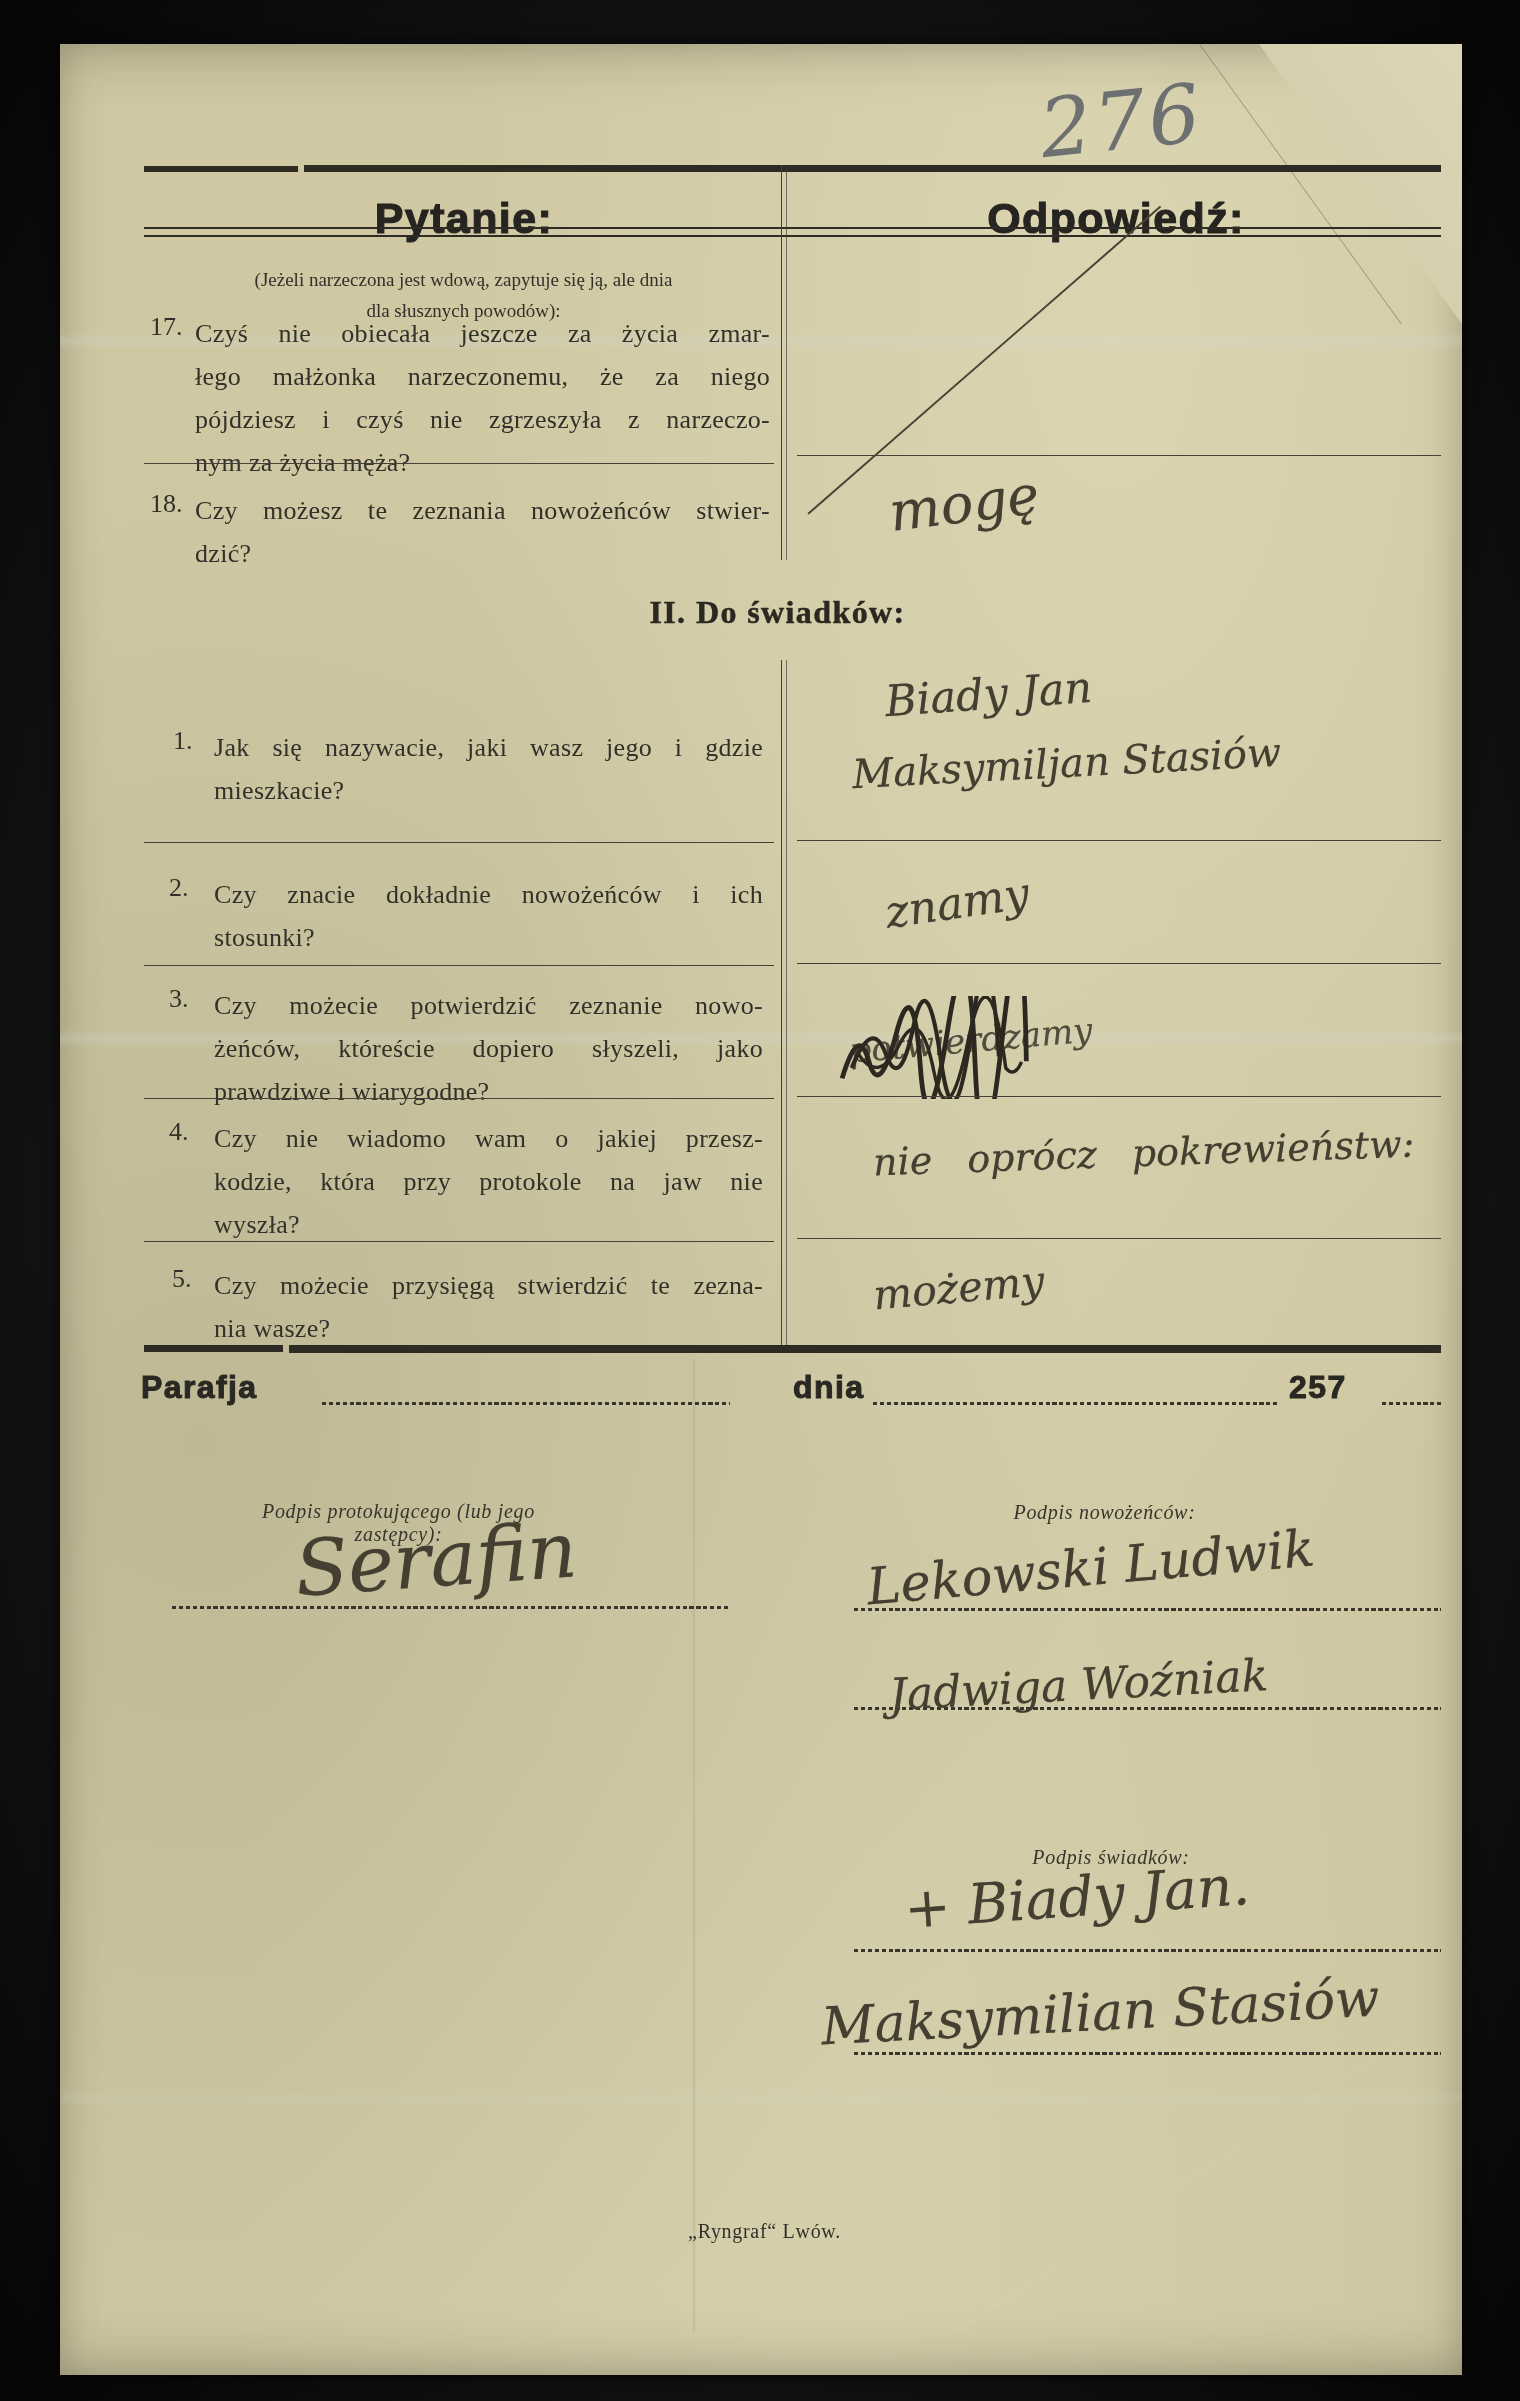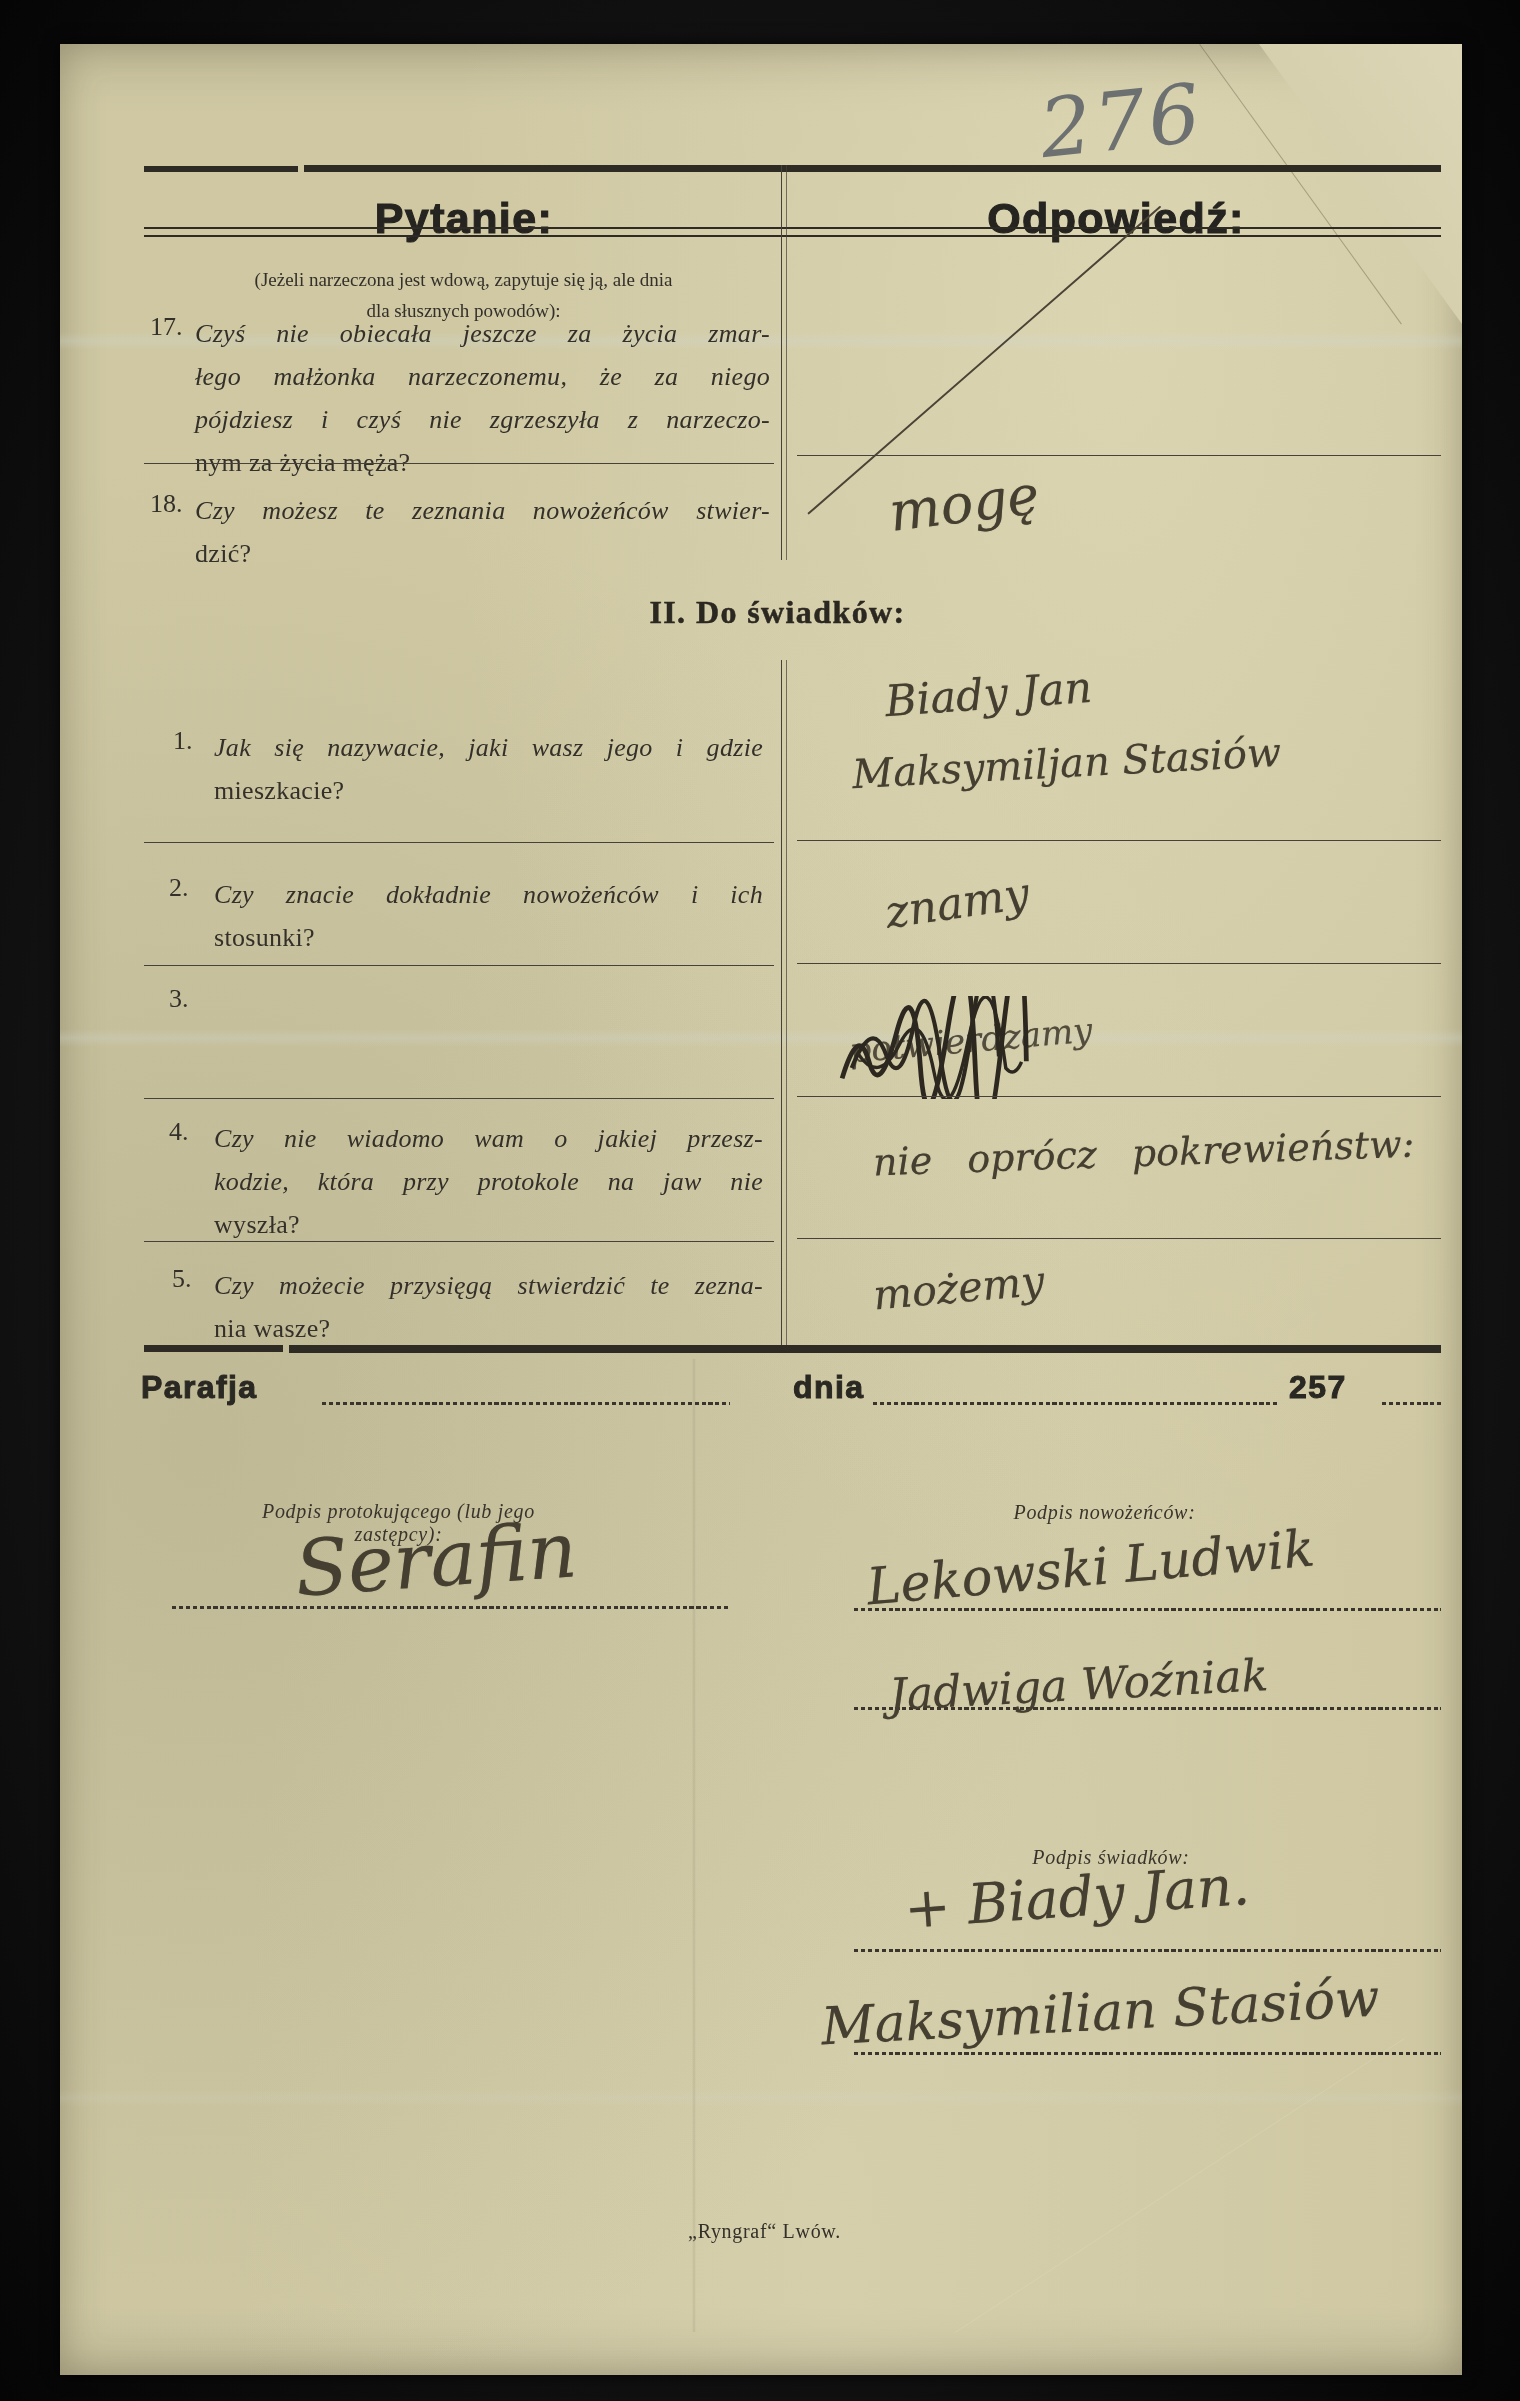--- a/index.html
+++ b/index.html
@@ -26,21 +26,21 @@
     background:linear-gradient(90deg,rgba(0,0,0,0),rgba(80,75,55,.12),rgba(0,0,0,0));}
 
   .print{color:#33302a;}
   .rule{position:absolute;background:#2e2b24;}
   .rule-soft{position:absolute;background:#46423a;}
   .dotted{position:absolute;height:2.7px;
     background-image:repeating-linear-gradient(90deg,#39352c 0 4.1px,rgba(0,0,0,0) 4.1px 6.9px);}
   .hdr{position:absolute;font-family:"Liberation Sans", sans-serif;font-weight:bold;
     color:#262420;letter-spacing:1.4px;-webkit-text-stroke:1.1px #262420;text-align:center;margin-top:21px;}
   .qnum{position:absolute;font-size:26px;color:#33302a;}
-  .jline{text-align:justify;text-align-last:justify;font-style:italic;}
+  .jline{text-align:justify;text-align-last:justify;}
   .lastline{text-align:left;}
   .qlines{position:absolute;font-size:26px;line-height:43px;color:#33302a;letter-spacing:0.3px;}
   .hand{position:absolute;font-family:"DejaVu Serif", serif;font-style:italic;color:#453f31;
     white-space:nowrap;text-shadow:0 0 0.7px rgba(60,52,35,.55);}
   .sig-label{position:absolute;font-style:italic;font-size:20px;color:#38342c;letter-spacing:0.7px;}
   .heavy-it{position:absolute;font-family:"Liberation Sans", sans-serif;font-weight:bold;
     font-size:32px;color:#2a2822;-webkit-text-stroke:1px #2a2822;letter-spacing:1.4px;}
   .pencil{position:absolute;font-family:"DejaVu Serif", serif;font-style:italic;font-size:81px;
     color:#5b6066;opacity:.85;transform:rotate(-6deg);letter-spacing:2.7px;}
   svg{display:block;}
@@ -119,20 +119,25 @@
   <div class="qnum" style="left:169px;top:873px;">2.</div>
   <div class="qlines" style="left:214px;top:873px;width:549px;">
     <div class="jline">Czy znacie dokładnie nowożeńców i ich</div>
     <div class="lastline">stosunki?</div>
   </div>
   <div class="hand" style="left:885px;top:877px;font-size:44px;transform:rotate(-8deg);">znamy</div>
   <div class="rule-soft" style="left:144px;top:965px;width:630px;height:1.4px;"></div>
   <div class="rule-soft" style="left:797px;top:963px;width:644px;height:1.4px;"></div>
 
   <div class="qnum" style="left:169px;top:984px;">3.</div>
+  <div class="qlines" style="left:214px;top:984px;width:549px;">
+    <div class="jline">Czy możecie potwierdzić zeznanie nowo-</div>
+    <div class="jline">żeńców, któreście dopiero słyszeli, jako</div>
+    <div class="lastline">prawdziwe i wiarygodne?</div>
+  </div>
   <div class="hand" style="left:849px;top:1020px;font-size:34px;transform:rotate(-5deg);opacity:.9;">potwierdzamy</div>
   <svg style="position:absolute;left:838px;top:996px;" width="226" height="103" viewBox="0 0 330 150">
     <path d="M6 120 Q30 40 45 95 T85 55 T120 100 T160 50 T200 95 T240 60 T275 95" stroke="#2c2820" stroke-width="7" fill="none"></path>
     <path d="M20 105 Q50 30 70 85 T110 45 T150 92 T195 48 T235 88" stroke="#2c2820" stroke-width="6" fill="none"></path>
     <path d="M30 85 Q60 130 90 70 T140 110 T190 65 T245 105 Q258 120 268 96" stroke="#2c2820" stroke-width="5" fill="none"></path>
   </svg>
   <div class="rule-soft" style="left:144px;top:1098px;width:630px;height:1.4px;"></div>
   <div class="rule-soft" style="left:797px;top:1096px;width:644px;height:1.4px;"></div>
 
   <div class="qnum" style="left:169px;top:1117px;">4.</div>

